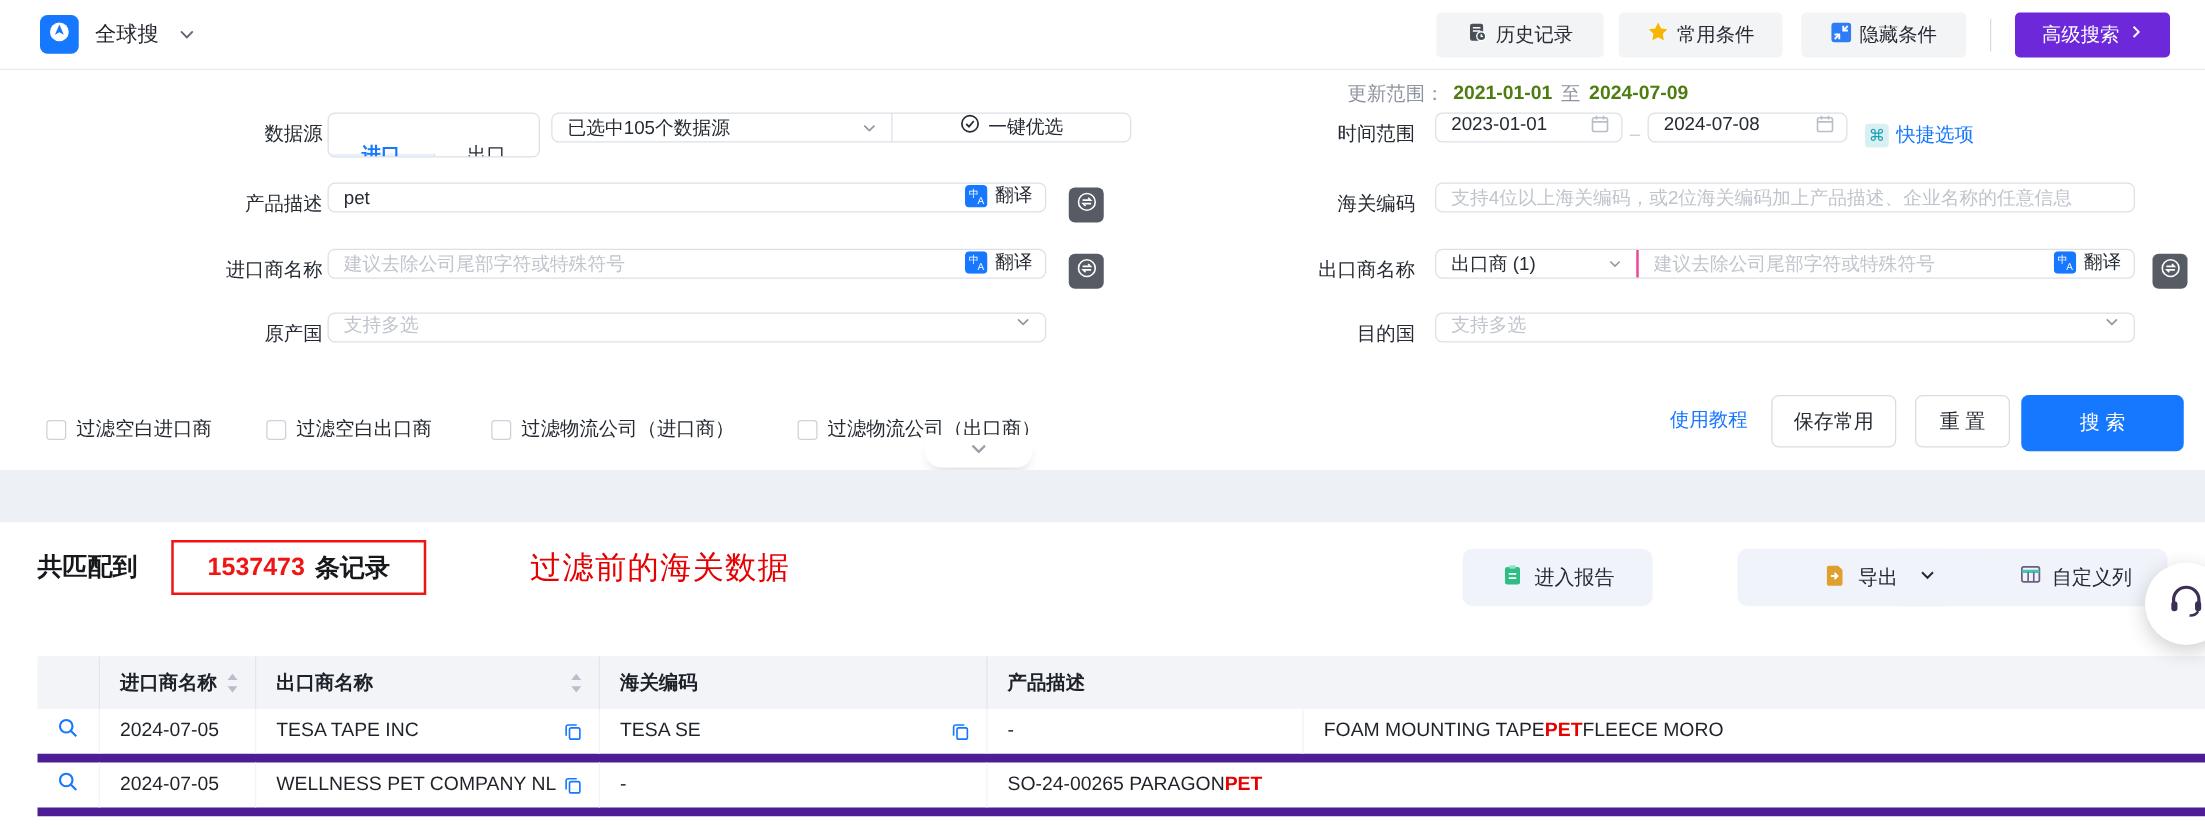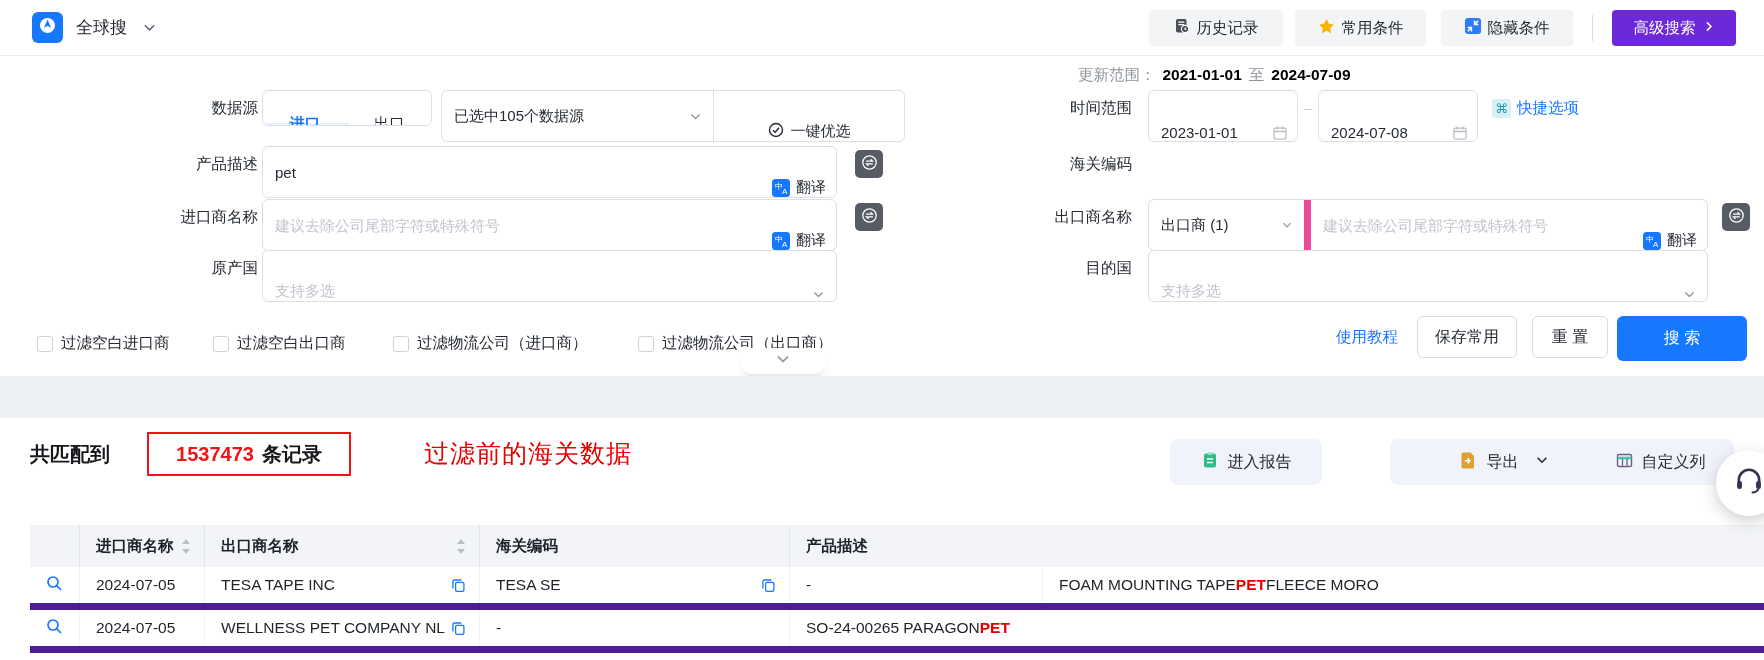--- a/index.html
+++ b/index.html
@@ -16,24 +16,24 @@
   .tb-btn { position:absolute; top:10px; height:36px; background:#f3f4f6; border-radius:4px; display:flex; align-items:center; justify-content:center; gap:7px; font-size:15.5px; color:#262b33; cursor:pointer; }
   .tb-divider { position:absolute; left:1592px; top:15px; width:1px; height:26px; background:#d8dce3; }
   .tb-primary { position:absolute; left:1612px; top:10px; width:124px; height:36px; background:#6d28d9; border-radius:4px; color:#fff; font-size:15.5px; display:flex; align-items:center; justify-content:center; gap:6px; cursor:pointer; }
 
   
   .form { position:absolute; left:0; top:56px; width:1764px; height:320px; background:#fff; }
   .flabel { position:absolute; width:230px; text-align:right; font-size:15.5px; color:#262b33; line-height:36px; }
   .flabel.right { left:912px; width:220px; }
   .update-range { position:absolute; left:1078px; top:8px; height:22px; display:flex; align-items:center; gap:7px; font-size:15.5px; }
   .ur-label { color:#8f959e; }
-  .ur-date { color:#000000; font-weight:700; }
+  .ur-date { color:#4d7c0f; font-weight:700; }
   .ur-conj { color:#8f959e; }
 
-  .input-wrap { position:absolute; height:52px; border:1px solid #dcdfe6; border-radius:6px; background:#fff; display:flex; align-items:flex-end; }
+  .input-wrap { position:absolute; height:24px; border:1px solid #dcdfe6; border-radius:6px; background:#fff; display:flex; align-items:flex-start; }
   .bare { border:none; outline:none; flex:1; height:100%; padding:0 12px; font-size:15px; color:#262b33; font-family:inherit; background:transparent; min-width:0; }
   .bare::placeholder { color:#c0c4cc; }
   .ph { flex:1; padding:0 12px; font-size:15px; color:#c0c4cc; white-space:nowrap; overflow:hidden; }
   .val { padding:0 12px; font-size:15px; color:#262b33; }
   .sfx-cal { margin-left:auto; margin-right:9px; display:flex; }
   .sfx-chev { margin-left:auto; margin-right:11px; display:flex; }
   .translate-sfx { display:flex; align-items:center; gap:6px; margin-right:10px; font-size:15px; color:#262b33; cursor:pointer; }
   .t-ico { width:18px; height:18px; display:flex; }
 
   .toggle { position:absolute; left:262px; top:34px; width:170px; height:36px; border:1px solid #dcdfe6; border-radius:6px; overflow:hidden; display:flex; }
@@ -59,21 +59,21 @@
   .btn-plain { position:absolute; top:260px; height:42px; border:1px solid #d9dce3; border-radius:6px; background:#fff; font-size:16px; color:#262b33; display:flex; align-items:center; justify-content:center; cursor:pointer; }
   .btn-primary { position:absolute; left:1617px; top:260px; width:130px; height:45px; background:#1677ff; border-radius:6px; color:#fff; font-size:16px; display:flex; align-items:center; justify-content:center; cursor:pointer; }
 
   .collapse-tab { position:absolute; left:740px; top:292px; width:86px; height:26px; background:#fff; border-radius:0 0 13px 13px; box-shadow:0 7px 9px -4px rgba(31,35,41,.16); display:flex; align-items:center; justify-content:center; cursor:pointer; }
 
   .gray-band { position:absolute; left:0; top:376px; width:1764px; height:42px; background:#edf0f4; }
 
   
   .results { position:absolute; left:0; top:418px; width:1764px; height:242px; background:#fff; }
   .match-prefix { position:absolute; left:30px; top:14px; height:44px; line-height:44px; font-size:20px; font-weight:700; color:#16181c; }
-  .match-box { position:absolute; left:147px; top:14px; width:204px; height:44px; border:2px solid #f01414; display:flex; align-items:center; justify-content:center; gap:8px; }
+  .match-box { position:absolute; left:137px; top:14px; width:204px; height:44px; border:2px solid #f01414; display:flex; align-items:center; justify-content:center; gap:8px; }
   .match-count { font-size:20px; font-weight:700; color:#f01414; }
   .match-unit { font-size:20px; font-weight:700; color:#16181c; }
   .annotation { position:absolute; left:424px; top:14px; height:44px; line-height:44px; font-size:25px; color:#e60000; font-family:"DejaVu Serif","Liberation Serif",serif; letter-spacing:1px; }
   .res-btn { position:absolute; top:21px; height:46px; background:#f1f3fa; display:flex; align-items:center; justify-content:center; gap:9px; font-size:16px; color:#262b33; cursor:pointer; border-radius:8px; }
   .headset-fab { position:absolute; left:1716px; top:32px; width:66px; height:66px; background:#fff; border-radius:50%; box-shadow:0 5px 16px rgba(31,35,41,.22); display:flex; align-items:center; justify-content:center; z-index:6; cursor:pointer; }
 
   .table { position:absolute; left:30px; top:107px; width:1734px; }
   .trow { display:grid; grid-template-columns:50px 125px 275px 310px 253px 1fr; }
   .thead { background:#f2f4f8; height:42px; }
   .th { display:flex; align-items:center; padding-left:16px; font-size:15.5px; font-weight:700; color:#1d2129; border-right:1px solid #e2e6ed; overflow:hidden; }
@@ -235,20 +235,23 @@
     <div class="swap-btn" style="left:855px;top:94px;">
       <span>
         <svg width="17" height="17" viewBox="0 0 16 16" fill="none" stroke="#fff" stroke-width="1.2">
             <circle cx="8" cy="8" r="6.3"></circle>
             <path d="M4.8 6.7 h6 l-1.8 -1.8 M11.2 9.3 h-6 l1.8 1.8"></path>
           </svg>
       </span>
     </div>
 
     <span class="flabel right" style="top:90px;">海关编码</span>
+    <div class="input-wrap" style="left:1148px;top:90px;width:560px;">
+      <input class="bare" placeholder="支持4位以上海关编码，或2位海关编码加上产品描述、企业名称的任意信息" style="">
+    </div>
 
     <span class="flabel" style="left:28px;top:143px;">进口商名称</span>
     <div class="input-wrap" style="left:262px;top:143px;width:575px;">
       <input class="bare" placeholder="建议去除公司尾部字符或特殊符号" style="">
       <span class="translate-sfx">
         <span class="t-ico">
           <svg width="18" height="18" viewBox="0 0 18 18">
               <rect width="18" height="18" rx="3.5" fill="#1677ff"></rect>
               <text x="3" y="9.5" font-size="8" fill="#fff">中</text>
               <text x="10" y="15" font-size="8" fill="#fff">A</text>
@@ -261,21 +264,21 @@
       <span>
         <svg width="17" height="17" viewBox="0 0 16 16" fill="none" stroke="#fff" stroke-width="1.2">
             <circle cx="8" cy="8" r="6.3"></circle>
             <path d="M4.8 6.7 h6 l-1.8 -1.8 M11.2 9.3 h-6 l1.8 1.8"></path>
           </svg>
       </span>
     </div>
 
     <span class="flabel right" style="top:143px;">出口商名称</span>
     <div class="input-wrap" style="left:1148px;top:143px;width:560px;">
-      <div class="seg" style="width:162px;border-right:7px solid #ec4899;cursor:pointer;">
+      <div class="seg" style="width:162px;border-right:2px solid #ec4899;cursor:pointer;">
         <span class="val">出口商 (1)</span>
         <span class="sfx-chev">
           <svg width="12" height="12" viewBox="0 0 16 16" fill="none" stroke="#8f959e" stroke-width="1.6">
               <path d="M3 5.5 L8 10.5 L13 5.5"></path>
             </svg>
         </span>
       </div>
       <input class="bare" placeholder="建议去除公司尾部字符或特殊符号" style="">
       <span class="translate-sfx">
         <span class="t-ico">

